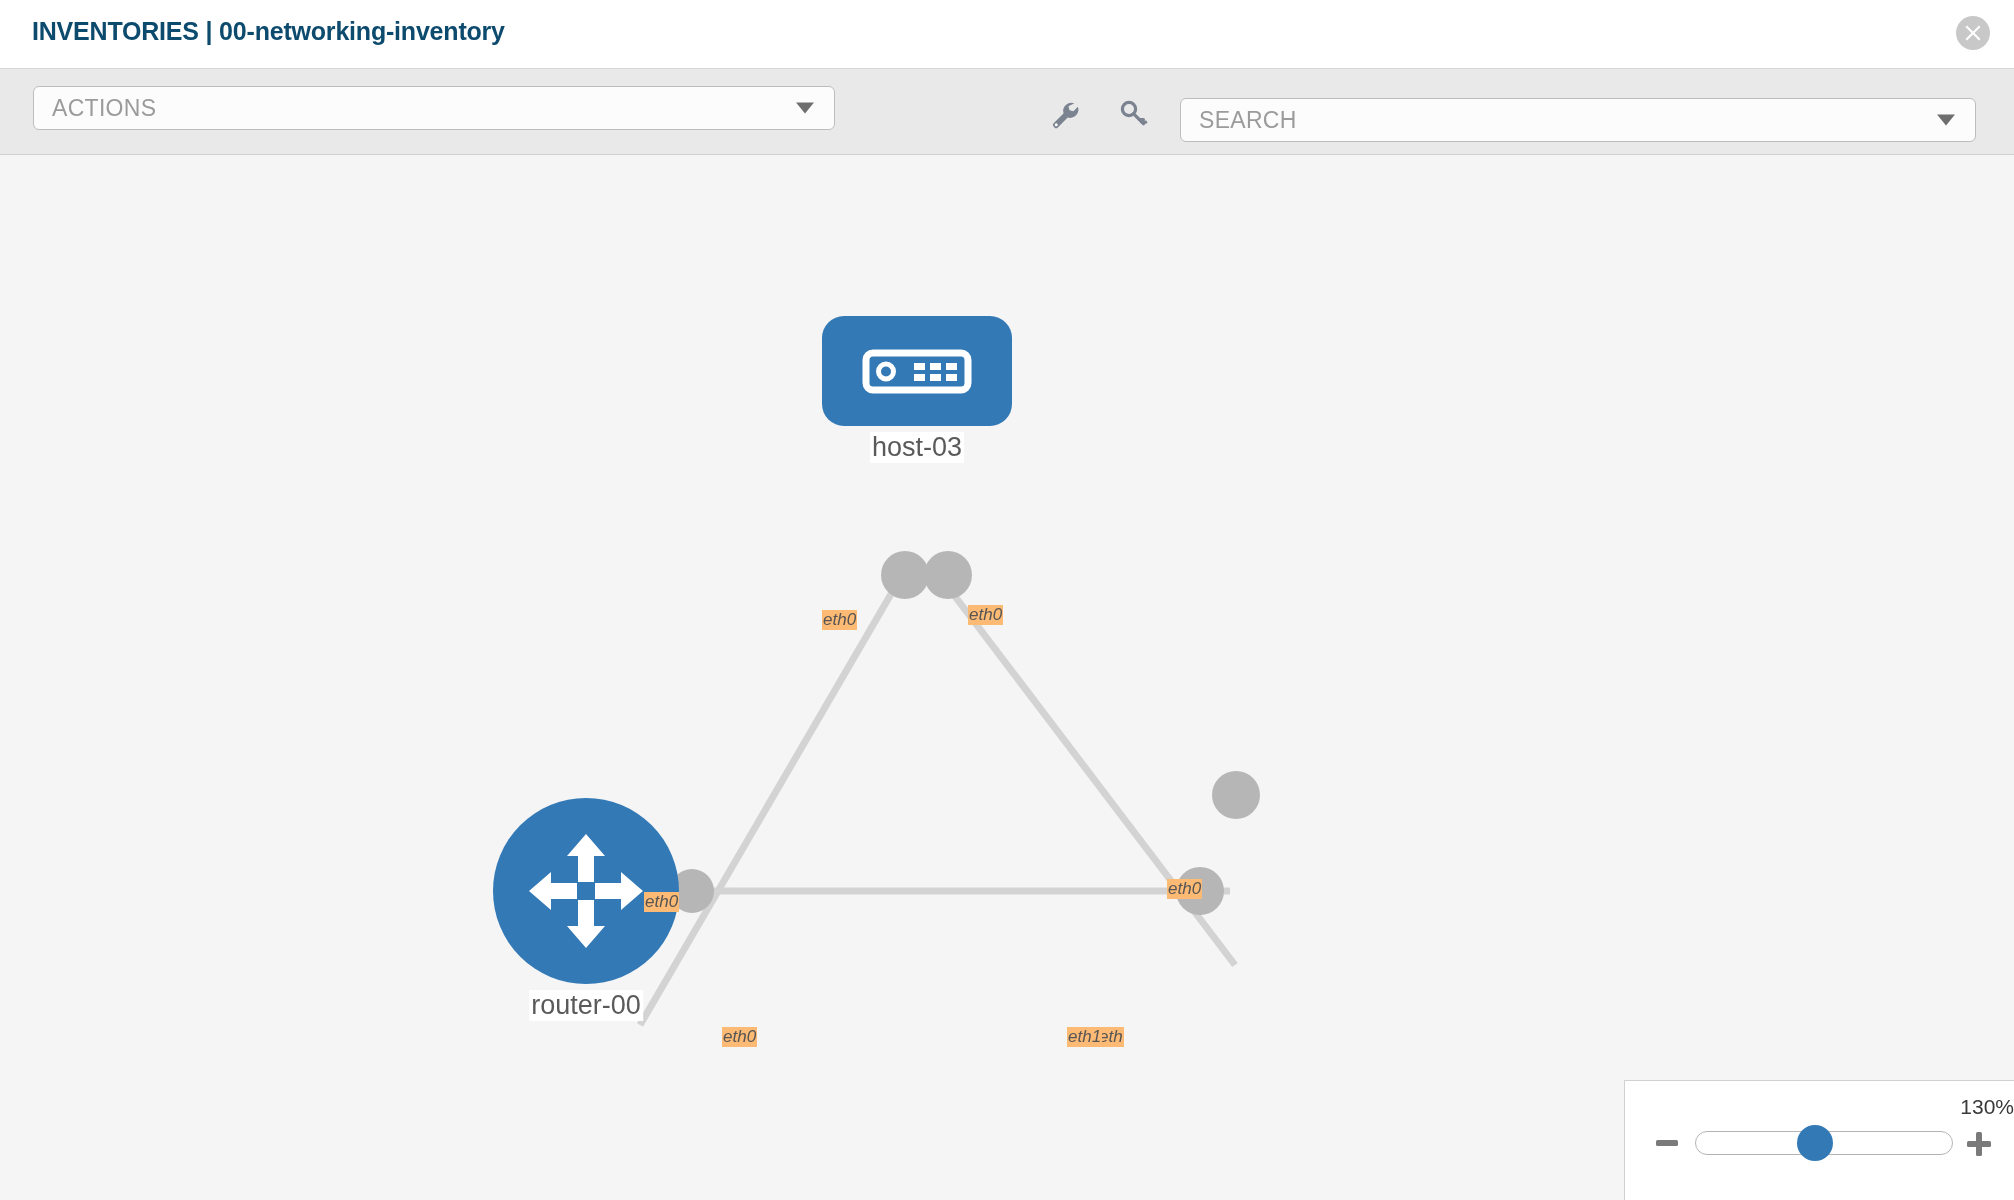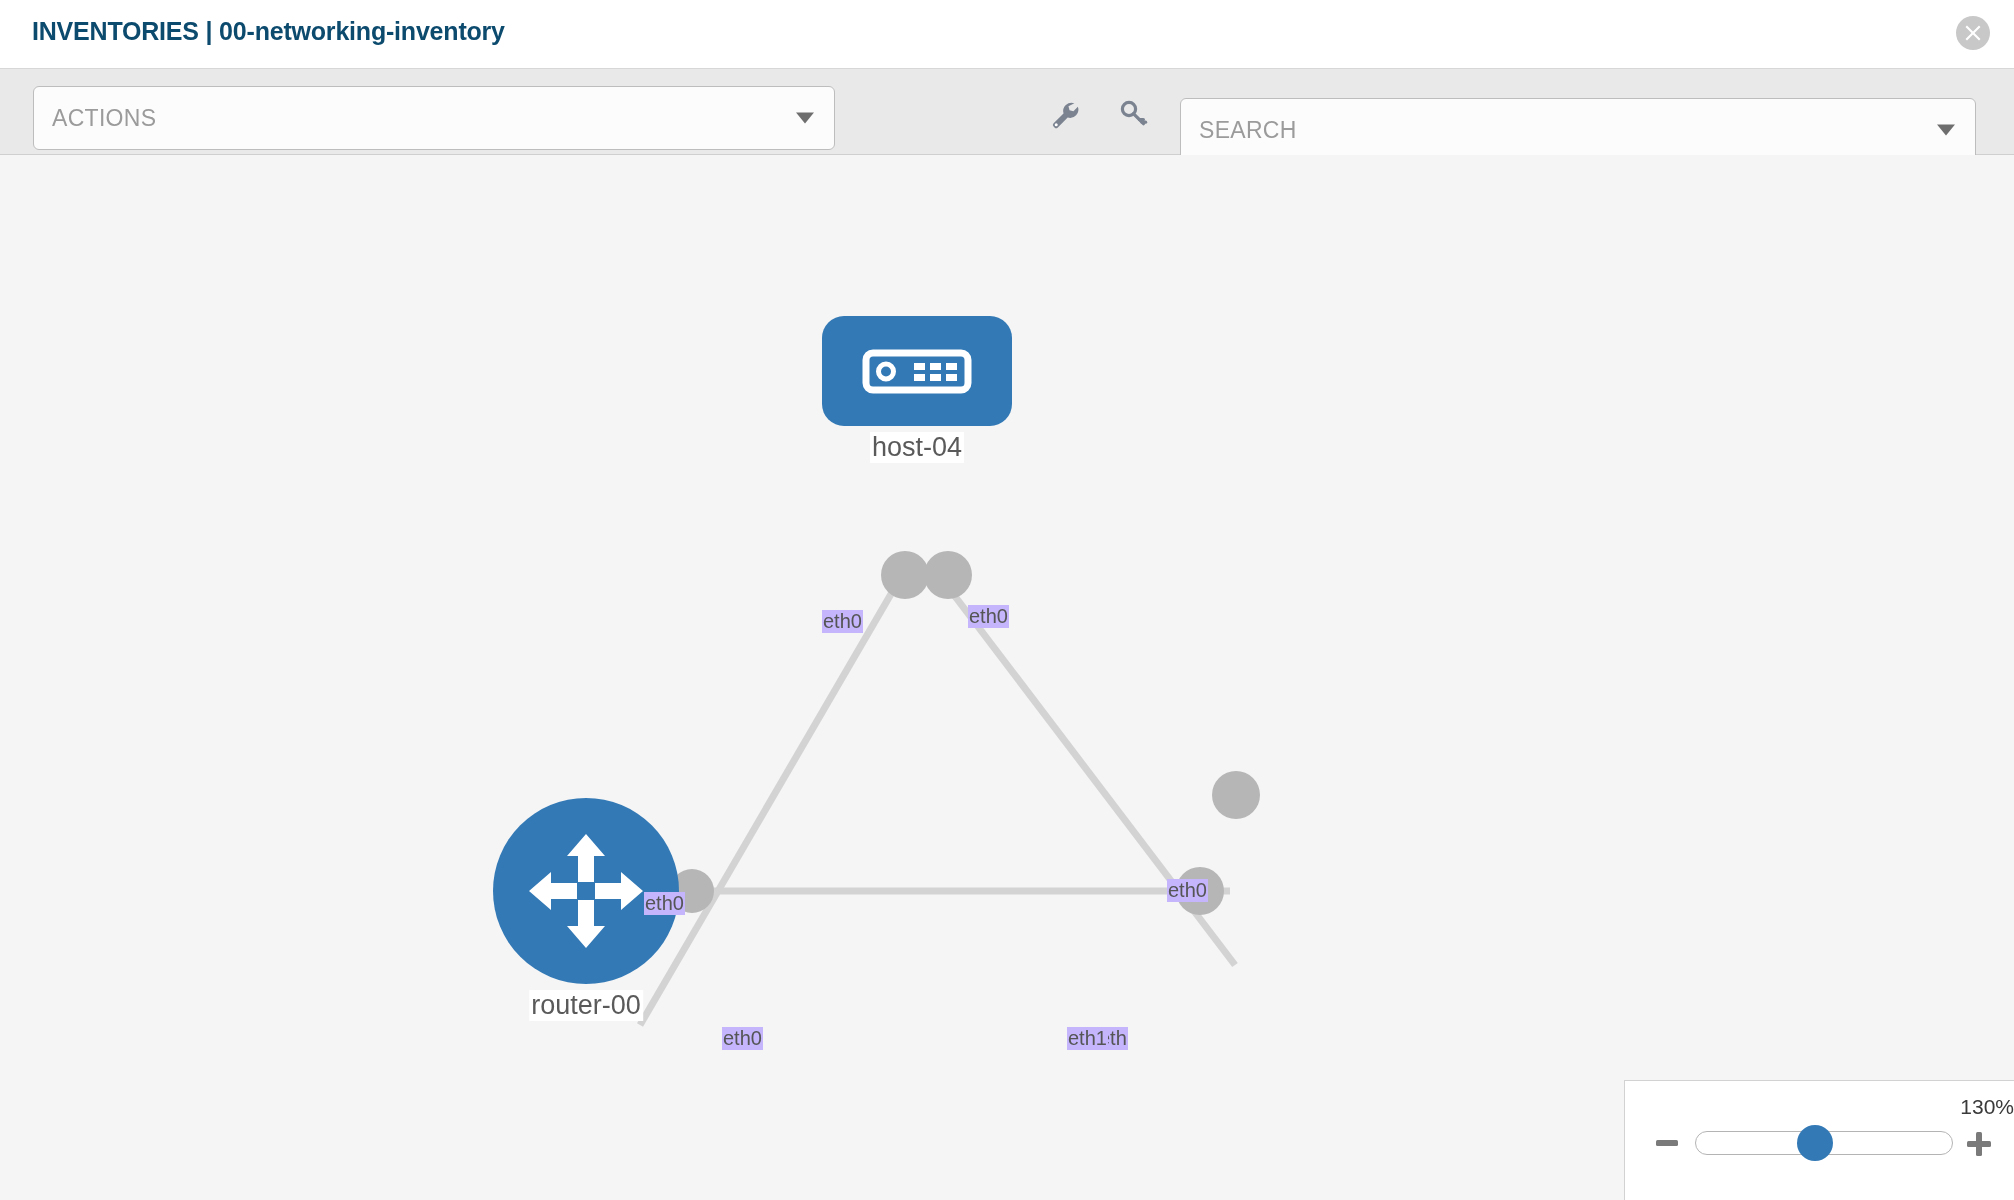--- a/index.html
+++ b/index.html
@@ -39,21 +39,21 @@
     position: absolute; left: 0; top: 69px;
     width: 2014px; height: 86px;
     background: #e9e9e9;
     border-bottom: 1px solid #cfcfcf;
   }
   .select-box {
     position: absolute;
     background: #fcfcfc;
     border: 1px solid #bdbdbd;
     border-radius: 6px;
-    height: 64px;
+    height: 44px;
   }
   .actions-select { left: 33px; top: 17px; width: 802px; }
   .search-select  { left: 1180px; top: 17px; width: 796px; margin-top: 12px; }
   .select-text {
     position: absolute; left: 18px; top: 50%;
     transform: translateY(-50%);
     font-size: 23px; color: #9b9b9b;
     letter-spacing: 0.3px;
     white-space: nowrap;
   }
@@ -91,25 +91,26 @@
   .node-label {
     position: absolute;
     left: 50%; transform: translateX(-50%);
     font-size: 27px; color: #5a5a5a;
     background: #ffffff;
     white-space: nowrap;
     padding: 0 2px;
   }
   .edge-label {
     position: absolute;
-    font-size: 20px; color: #555555;
-    background: #c4b5fd;
+    font-size: 17px; color: #555555;
+    background: #fdba74;
     white-space: nowrap;
     padding: 0 1px;
     line-height: 1.15;
+    font-style: italic;
   }
 
   
   .zoom-widget {
     position: absolute; right: 0; bottom: 0;
     width: 390px; height: 120px;
     background: #ffffff;
     border: 1px solid #d2d2d2;
     border-right: none; border-bottom: none;
   }
@@ -203,21 +204,21 @@
         <rect x="44" y="37" width="102" height="37" rx="7" ry="7" fill="none" stroke="#ffffff" stroke-width="7"></rect>
         <circle cx="64" cy="55.5" r="7.5" fill="none" stroke="#ffffff" stroke-width="5"></circle>
         <rect x="92" y="47" width="11" height="7" fill="#ffffff"></rect>
         <rect x="108" y="47" width="11" height="7" fill="#ffffff"></rect>
         <rect x="124" y="47" width="11" height="7" fill="#ffffff"></rect>
         <rect x="92" y="58" width="11" height="7" fill="#ffffff"></rect>
         <rect x="108" y="58" width="11" height="7" fill="#ffffff"></rect>
         <rect x="124" y="58" width="11" height="7" fill="#ffffff"></rect>
       </svg>
     </div>
-    <div class="node-label" style="top:116px;">host-04</div>
+    <div class="node-label" style="top:116px;">host-03</div>
   </div>
 
   <div class="node" style="left:493px; top:643px; width:186px; height:186px;">
     <div class="node-shape node-circle" style="width:186px; height:186px;">
       <svg width="186" height="186" viewBox="0 0 186 186">
         <g fill="#ffffff">
 
           <path d="M93 36 L112 58 L101 58 L101 84 L85 84 L85 58 L74 58 Z"></path>
 
           <path d="M93 150 L74 128 L85 128 L85 102 L101 102 L101 128 L112 128 Z"></path>

